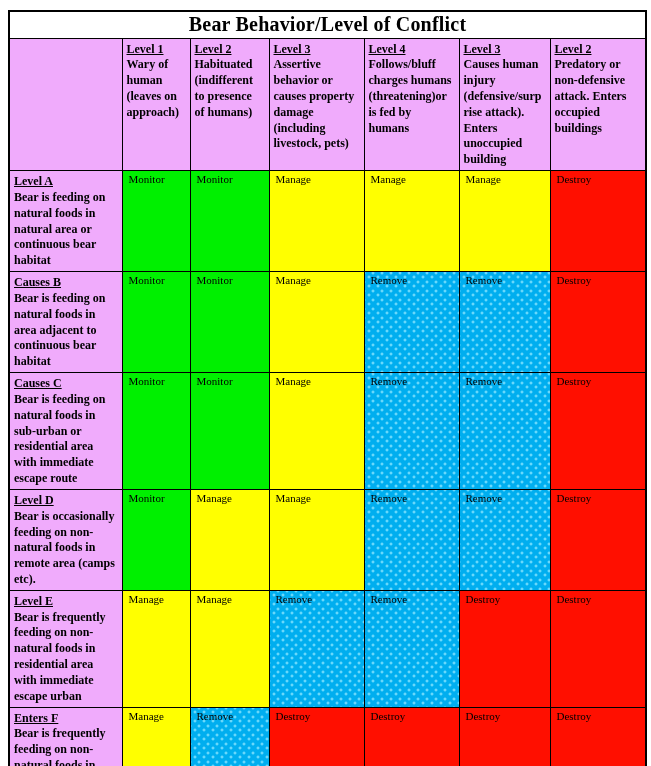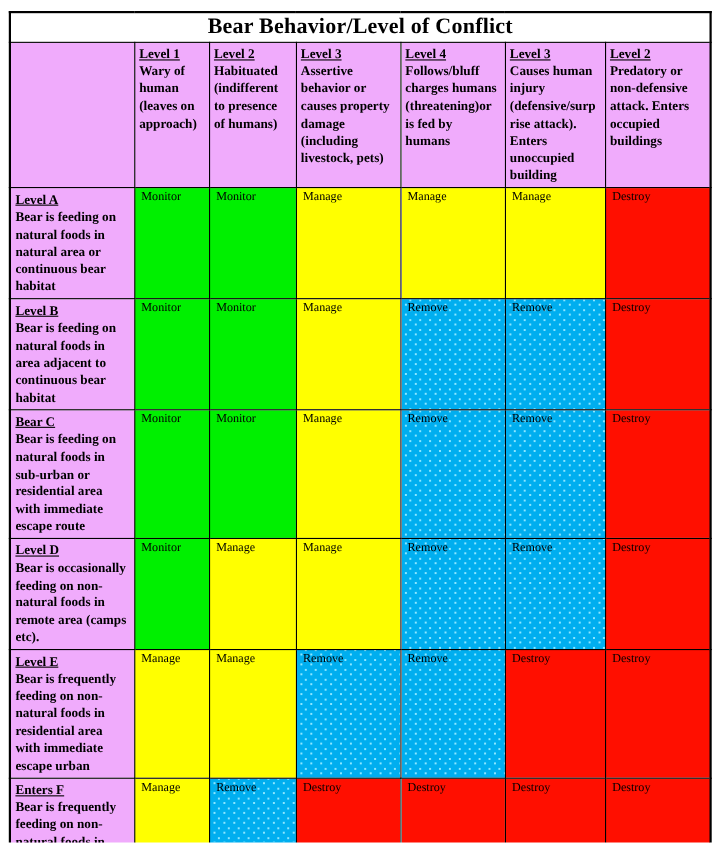--- a/index.html
+++ b/index.html
@@ -153,21 +153,21 @@
     <span>Manage</span>
   </td>
 
   <td class="action a-destroy">
     <span>Destroy</span>
   </td>
 </tr>
 
   <tr>
     <th class="rowhead">
-      <span class="lvl">Level B</span>
+      <span class="lvl">Causes B</span>
       <span class="desc">Bear is feeding on natural foods in area adjacent to continuous bear habitat</span>
     </th>
 
   <td class="action a-monitor">
     <span>Monitor</span>
   </td>
 
   <td class="action a-monitor">
     <span>Monitor</span>
   </td>
@@ -184,21 +184,21 @@
     <span>Remove</span>
   </td>
 
   <td class="action a-destroy">
     <span>Destroy</span>
   </td>
 </tr>
 
   <tr>
     <th class="rowhead">
-      <span class="lvl">Bear C</span>
+      <span class="lvl">Causes C</span>
       <span class="desc">Bear is feeding on natural foods in sub-urban or residential area with immediate escape route</span>
     </th>
 
   <td class="action a-monitor">
     <span>Monitor</span>
   </td>
 
   <td class="action a-monitor">
     <span>Monitor</span>
   </td>

